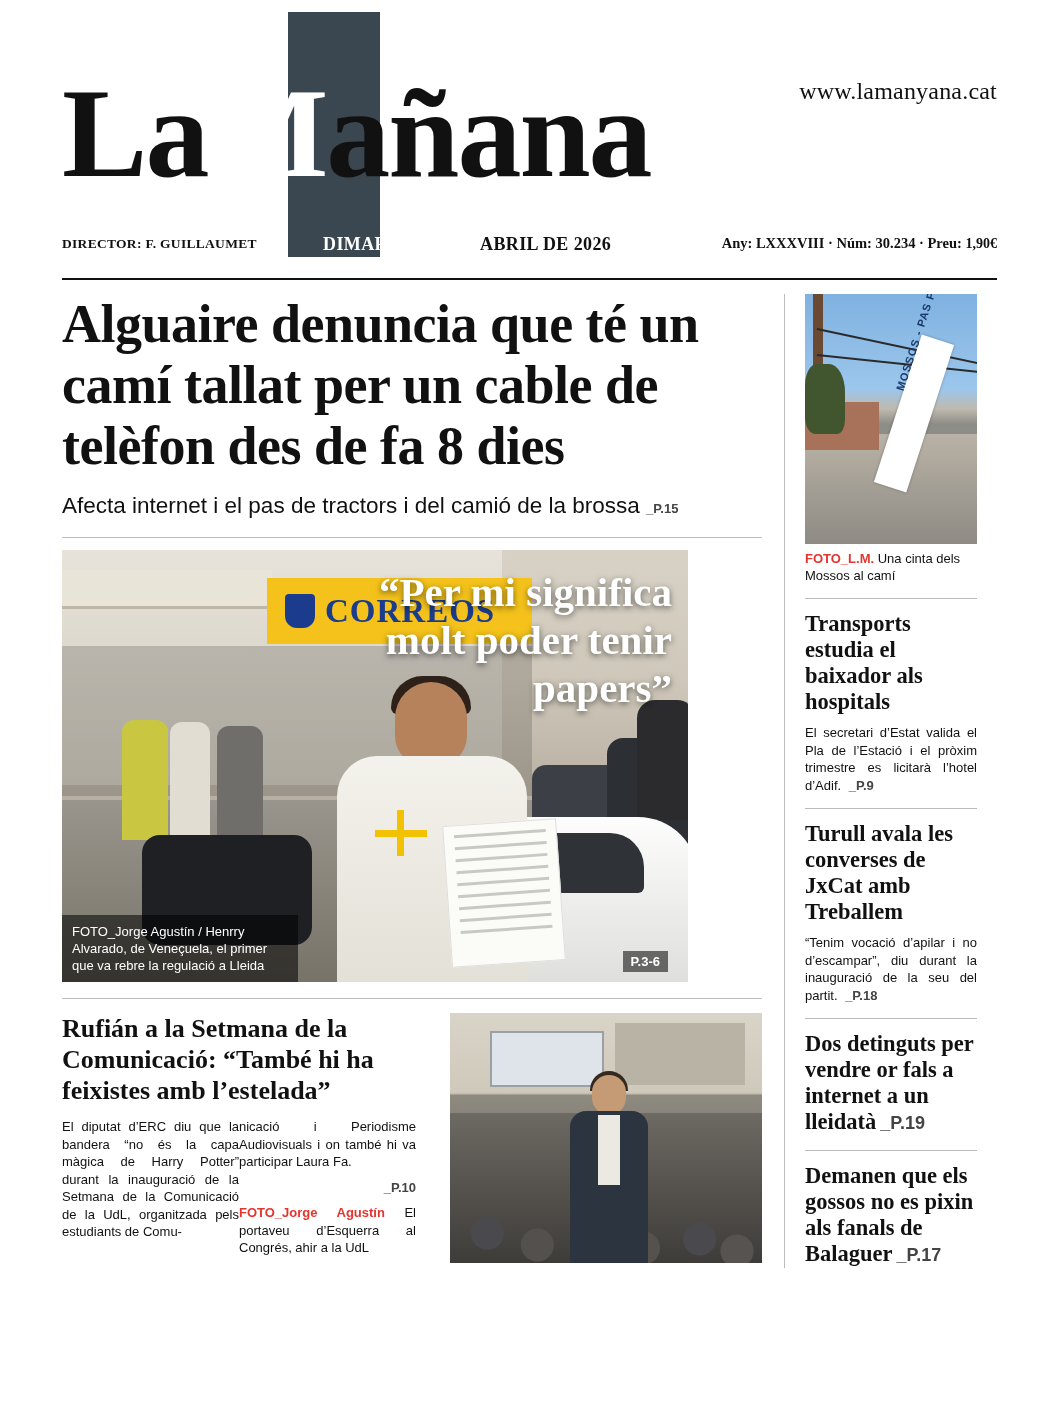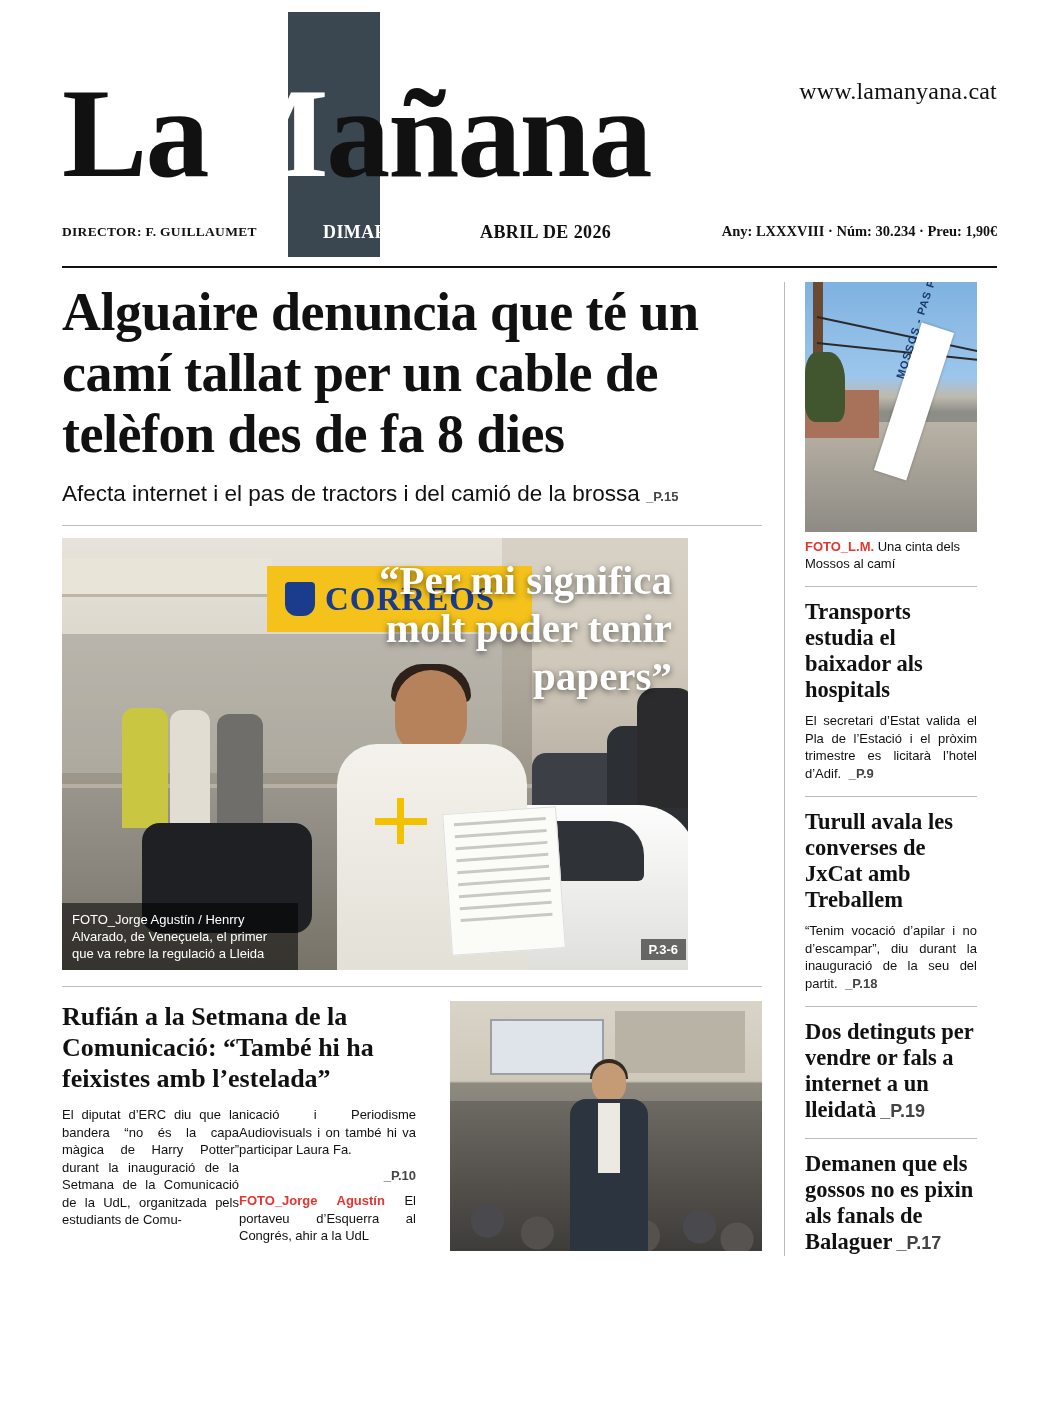--- a/index.html
+++ b/index.html
@@ -61,21 +61,21 @@
     background: #3a4750;
     z-index: 1;
   }
   .logo-la { position: relative; z-index: 3; }
   .logo-m { position: relative; z-index: 3; color: #fff; }
   .logo-anana { position: relative; z-index: 3; }
 
   .info-row {
     position: relative;
     height: 34px;
-    margin-top: 12px;
+    margin-top: 24px;
     font-family: "Liberation Serif", serif;
   }
   .director {
     position: absolute;
     left: 0;
     top: 4px;
     font-size: 13.5px;
     font-weight: bold;
     letter-spacing: .3px;
   }
@@ -365,21 +365,21 @@
     background: rgba(0,0,0,.55);
     color: #fff;
     font-family: "Liberation Sans", sans-serif;
     font-size: 13px;
     line-height: 17px;
     box-sizing: border-box;
   }
   .photo-credit-box .cred { color: #fff; }
   .page-badge {
     position: absolute;
-    right: 2px;
+    right: 20px;
     bottom: 10px;
     background: rgba(0,0,0,.55);
     color: #fff;
     font-family: "Liberation Sans", sans-serif;
     font-size: 13px;
     font-weight: bold;
     padding: 3px 8px;
   }
 
   

